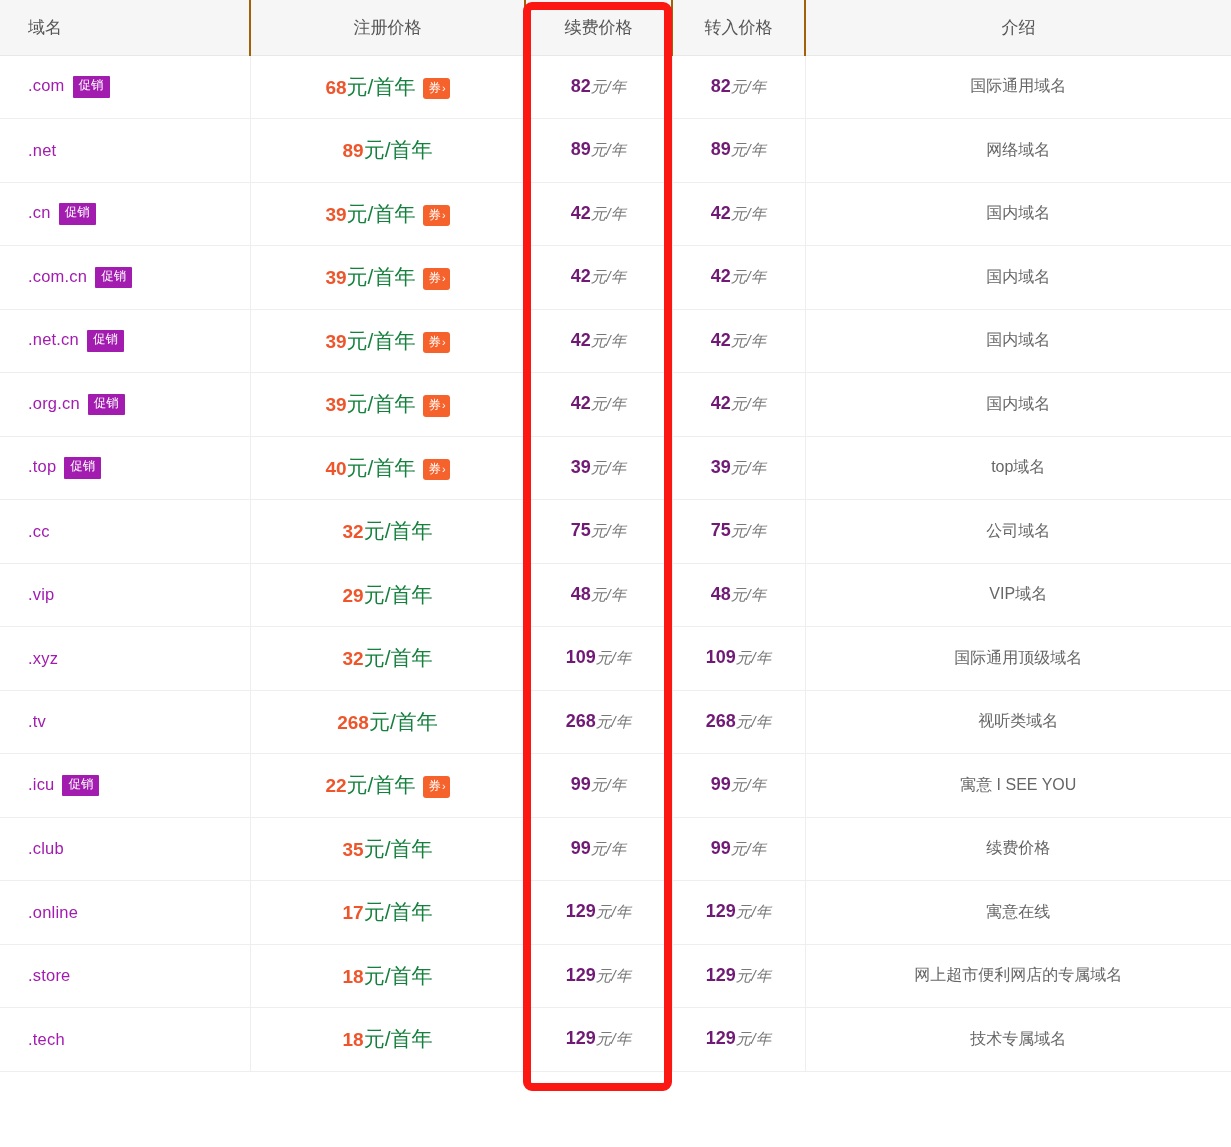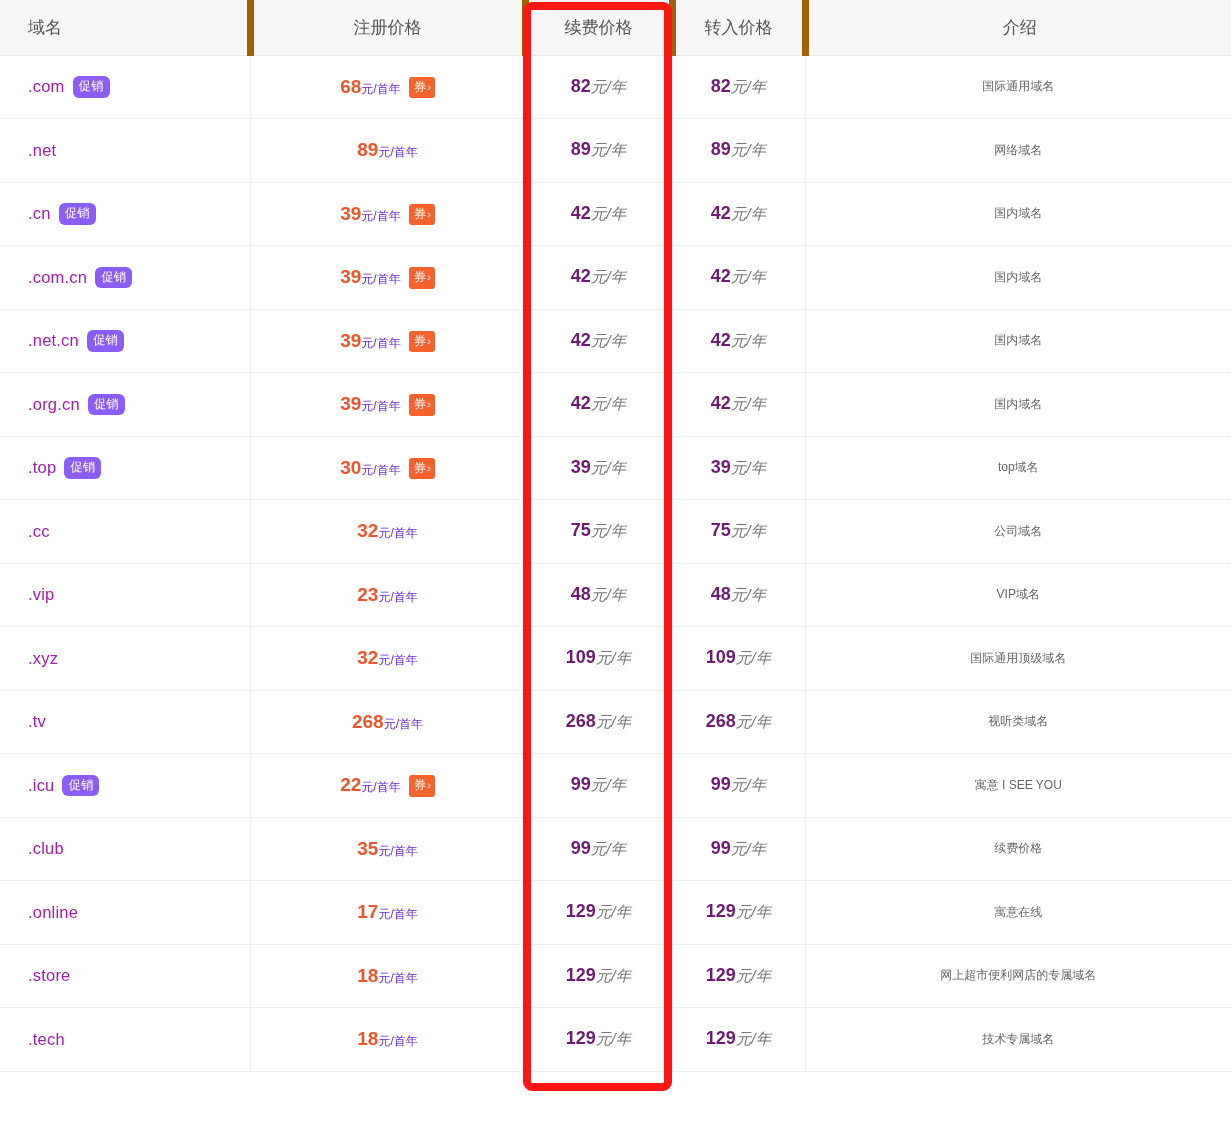--- a/index.html
+++ b/index.html
@@ -30,21 +30,21 @@
   col.c-transfer { width: 133px; }
   col.c-desc     { width: 426px; }
 
   thead th {
     height: 55px;
     background: #f6f6f6;
     color: #555555;
     font-size: 17px;
     font-weight: normal;
     border-bottom: 1px solid #e8e8e8;
-    border-right: 7px solid #a16207;
+    border-right: 2px solid #a16207;
     padding: 0 0 0 0;
     vertical-align: middle;
   }
   thead th.th-domain {
     text-align: left;
     padding-left: 28px;
   }
   thead th.th-center { text-align: center; font-family: Liberation Serif, serif; }
   thead th:last-child { border-right: none; }
 
@@ -63,43 +63,44 @@
     padding-left: 28px;
     white-space: nowrap;
   }
   .domain-name {
     color: #a21caf;
     font-size: 16.5px;
     letter-spacing: 0.2px;
   }
   .badge-promo {
     display: inline-block;
-    background: #8b5cf6;
+    background: #a21caf;
     color: #ffffff;
     font-size: 12.5px;
     line-height: 1;
     padding: 4px 6px 5px 6px;
-    border-radius: 6px;
+    border-radius: 1px;
     margin-left: 8px;
     vertical-align: 2px;
+    font-family: Liberation Mono, monospace;
   }
 
   td.cell-reg {
     text-align: center;
     white-space: nowrap;
   }
   .price-num {
     color: #ee552a;
     font-weight: bold;
     font-size: 19px;
     text-align: right;
   }
   .price-unit {
-    color: #6d28d9;
-    font-size: 12px;
+    color: #15803d;
+    font-size: 21px;
   }
   .badge-coupon {
     display: inline-block;
     background: #f5622c;
     color: #ffffff;
     font-size: 12.5px;
     line-height: 1;
     padding: 4px 4px 5px 5px;
     border-radius: 3px;
     margin-left: 8px;
@@ -119,21 +120,21 @@
   }
   .yprice-unit {
     color: #777777;
     font-size: 15.5px;
     font-style: italic;
   }
 
   td.cell-desc {
     text-align: center;
     color: #666666;
-    font-size: 12px;
+    font-size: 16px;
   }
 
   
   #highlight-box {
     position: absolute;
     left: 523px;
     top: 2px;
     width: 149px;
     height: 1089px;
     border: 8px solid #fb1712;
@@ -203,35 +204,35 @@
         </tr>
         <tr>
           <td class="cell-domain"><span class="domain-name">.org.cn</span><span class="badge-promo">促销</span></td>
           <td class="cell-reg"><span class="price-num">39</span><span class="price-unit">元/首年</span><span class="badge-coupon"><span>券</span><span class="chev">›</span></span></td>
           <td class="cell-renew"><span class="yprice-num">42</span><span class="yprice-unit">元/年</span></td>
           <td class="cell-transfer"><span class="yprice-num">42</span><span class="yprice-unit">元/年</span></td>
           <td class="cell-desc">国内域名</td>
         </tr>
         <tr>
           <td class="cell-domain"><span class="domain-name">.top</span><span class="badge-promo">促销</span></td>
-          <td class="cell-reg"><span class="price-num">30</span><span class="price-unit">元/首年</span><span class="badge-coupon"><span>券</span><span class="chev">›</span></span></td>
+          <td class="cell-reg"><span class="price-num">40</span><span class="price-unit">元/首年</span><span class="badge-coupon"><span>券</span><span class="chev">›</span></span></td>
           <td class="cell-renew"><span class="yprice-num">39</span><span class="yprice-unit">元/年</span></td>
           <td class="cell-transfer"><span class="yprice-num">39</span><span class="yprice-unit">元/年</span></td>
           <td class="cell-desc">top域名</td>
         </tr>
         <tr>
           <td class="cell-domain"><span class="domain-name">.cc</span></td>
           <td class="cell-reg"><span class="price-num">32</span><span class="price-unit">元/首年</span></td>
           <td class="cell-renew"><span class="yprice-num">75</span><span class="yprice-unit">元/年</span></td>
           <td class="cell-transfer"><span class="yprice-num">75</span><span class="yprice-unit">元/年</span></td>
           <td class="cell-desc">公司域名</td>
         </tr>
         <tr>
           <td class="cell-domain"><span class="domain-name">.vip</span></td>
-          <td class="cell-reg"><span class="price-num">23</span><span class="price-unit">元/首年</span></td>
+          <td class="cell-reg"><span class="price-num">29</span><span class="price-unit">元/首年</span></td>
           <td class="cell-renew"><span class="yprice-num">48</span><span class="yprice-unit">元/年</span></td>
           <td class="cell-transfer"><span class="yprice-num">48</span><span class="yprice-unit">元/年</span></td>
           <td class="cell-desc">VIP域名</td>
         </tr>
         <tr>
           <td class="cell-domain"><span class="domain-name">.xyz</span></td>
           <td class="cell-reg"><span class="price-num">32</span><span class="price-unit">元/首年</span></td>
           <td class="cell-renew"><span class="yprice-num">109</span><span class="yprice-unit">元/年</span></td>
           <td class="cell-transfer"><span class="yprice-num">109</span><span class="yprice-unit">元/年</span></td>
           <td class="cell-desc">国际通用顶级域名</td>

